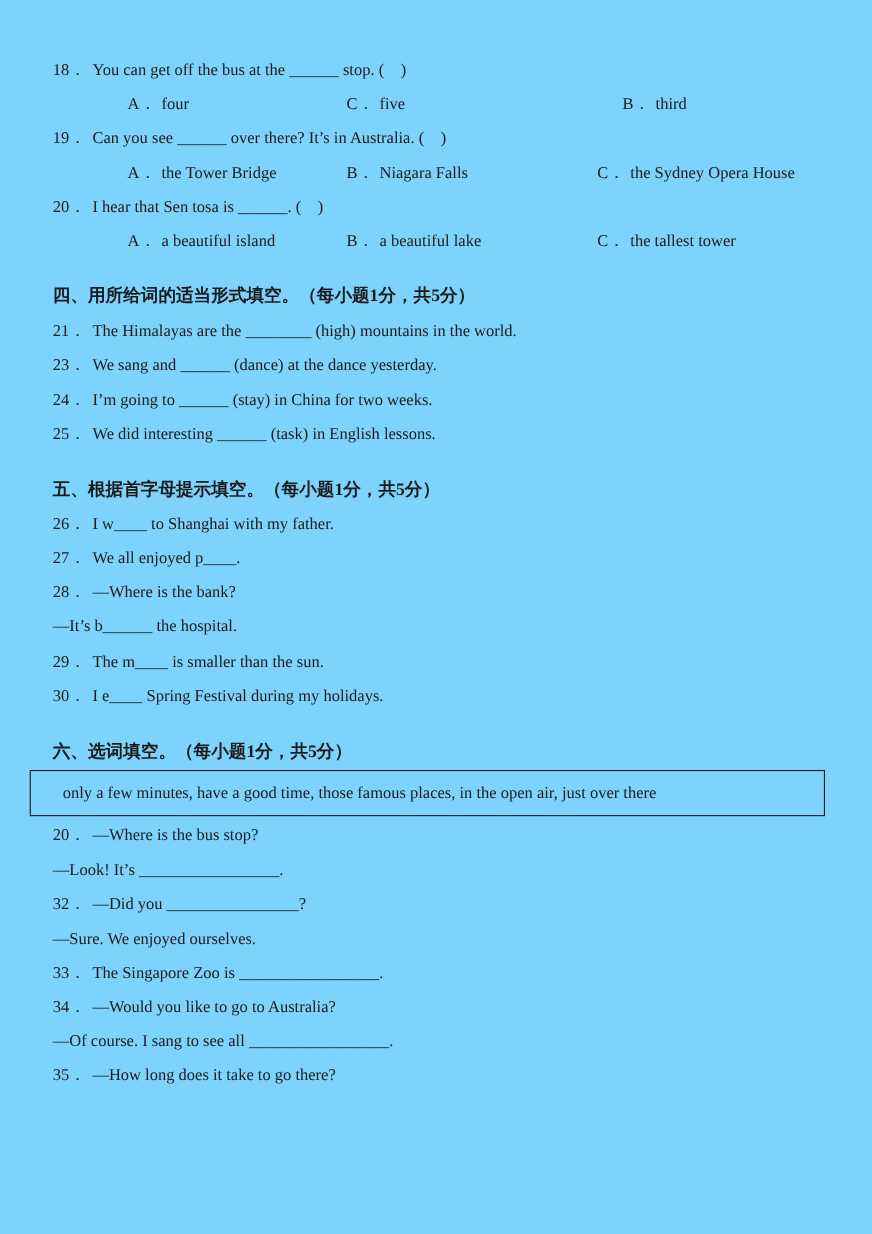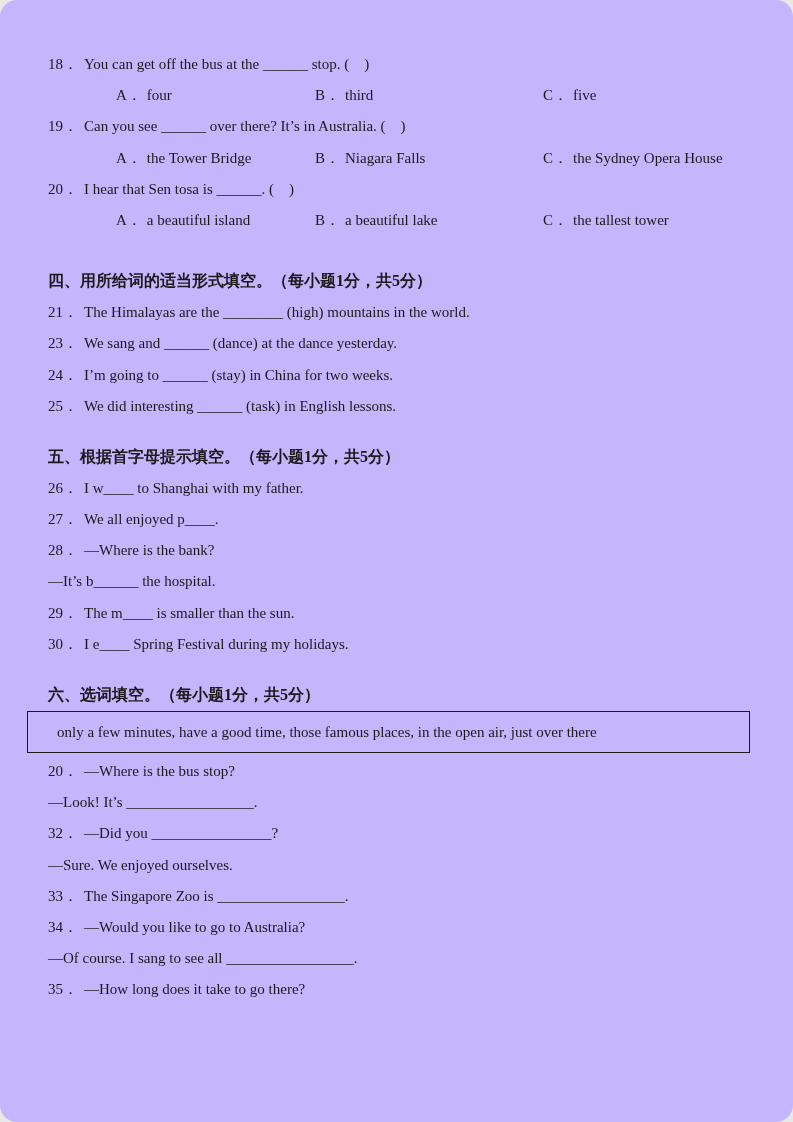--- a/index.html
+++ b/index.html
@@ -1,54 +1,54 @@
 <!DOCTYPE html>
 <html><head>
 <meta charset="utf-8">
 <style>
   html,body { margin:0; padding:0; background:#e8e8e8; }
   .page {
-    width:793px; height:1122px; margin:0 auto; background:#c4b5fd;
+    width:793px; height:1122px; margin:0 auto; background:#7dd3fc;
     font-family:"Liberation Serif","DejaVu Serif",serif;
-    font-size:15px; color:#1a1a1a; overflow:hidden; box-sizing:border-box;border-radius:17px;
+    font-size:15px; color:#1a1a1a; overflow:hidden; box-sizing:border-box;
   }
   .content { padding:54px 40px 0 48px; }
   .line { line-height:20px; margin-bottom:11.2px; }
   .qnum { margin-right:6px; }
   .options { display:flex; padding-left:27px; }
   .opt { display:inline-block;margin-left:41px; }
   .opt-a { width:158px; }
   .opt-b { width:187px; }
   .opt-c { flex:1; }
   .olabel { margin-right:5px; }
   .section-header {
     font-weight:bold; font-size:16px;
     font-family:"Liberation Serif","DejaVu Serif",serif;
   }
-  .mt-41 { margin-top:41px; }
+  .mt-41 { margin-top:30px; }
   .mt-31 { margin-top:31px; }
   .word-bank-box {
     box-sizing:border-box; width:723px; height:42px;
     margin:-5px 0 8px -21px; border:1.5px solid #1a1a1a;
     display:flex; align-items:center; padding-left:29px;
   }
 </style>
 </head>
 <body>
 
 <div class="page">
   <div class="content">
 
     <div class="line">
       <span class="qnum">18．</span><span>You can get off the bus at the ______ stop. (　)</span>
     </div>
     <div class="line options">
       <span class="opt opt-a"><span class="olabel">A．</span><span>four</span></span>
+      <span class="opt opt-c"><span class="olabel">C．</span><span>five</span></span>
       <span class="opt opt-b"><span class="olabel">B．</span><span>third</span></span>
-      <span class="opt opt-c"><span class="olabel">C．</span><span>five</span></span>
     </div>
 
     <div class="line">
       <span class="qnum">19．</span><span>Can you see ______ over there? It’s in Australia. (　)</span>
     </div>
     <div class="line options">
       <span class="opt opt-a"><span class="olabel">A．</span><span>the Tower Bridge</span></span>
       <span class="opt opt-b"><span class="olabel">B．</span><span>Niagara Falls</span></span>
       <span class="opt opt-c"><span class="olabel">C．</span><span>the Sydney Opera House</span></span>
     </div>

